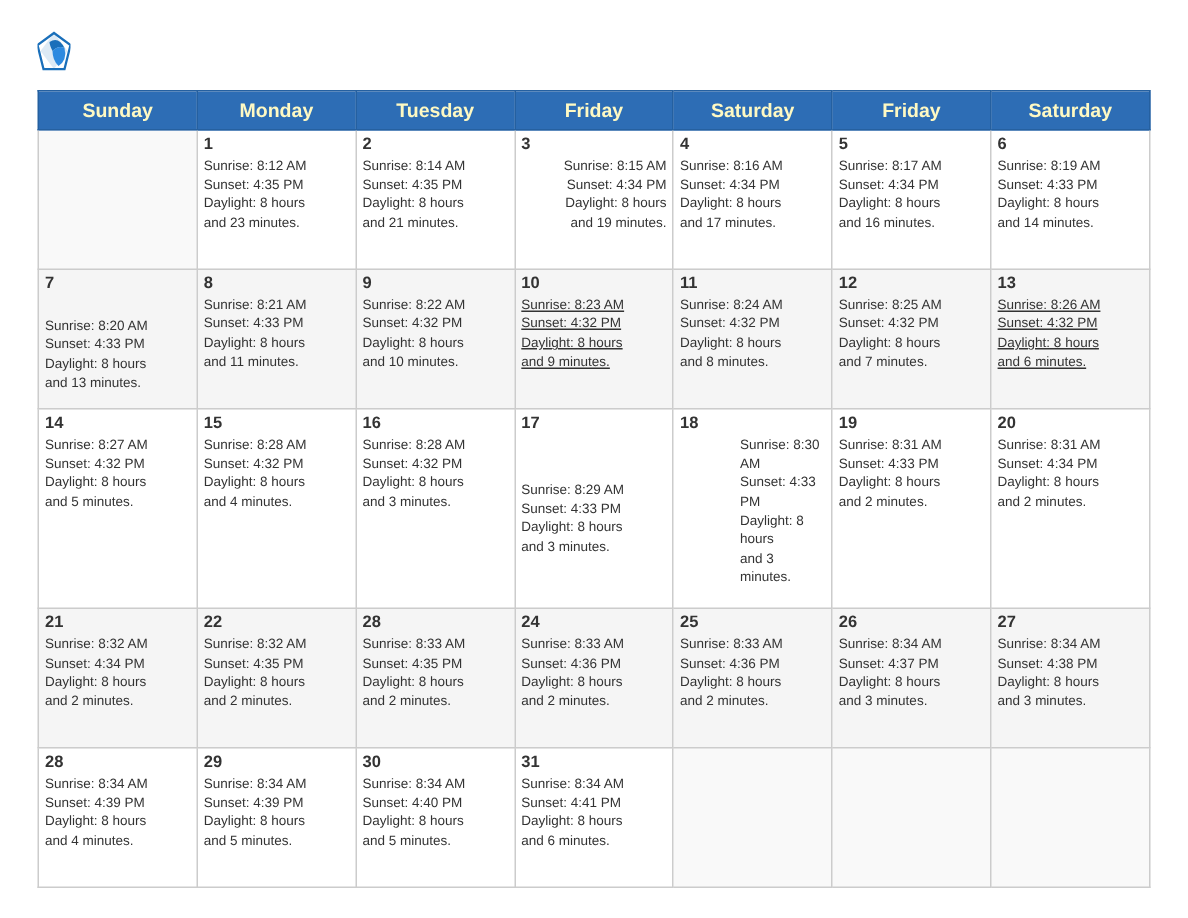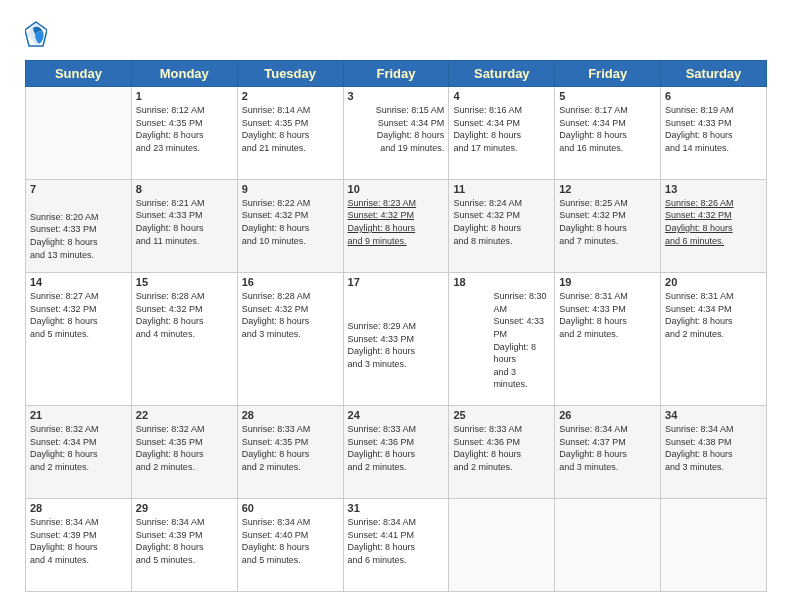--- a/index.html
+++ b/index.html
@@ -315,21 +315,21 @@
 and 2 minutes.</div>
           </td>
           <td>
             <span class="day-number">26</span>
             <div class="day-info" style="white-space: pre-line;">Sunrise: 8:34 AM
 Sunset: 4:37 PM
 Daylight: 8 hours
 and 3 minutes.</div>
           </td>
           <td>
-            <span class="day-number">34</span>
+            <span class="day-number">27</span>
             <div class="day-info" style="white-space: pre-line;">Sunrise: 8:34 AM
 Sunset: 4:38 PM
 Daylight: 8 hours
 and 3 minutes.</div>
           </td>
         </tr>
         <tr>
           <td>
             <span class="day-number">28</span>
             <div class="day-info" style="white-space: pre-line;">Sunrise: 8:34 AM
@@ -338,21 +338,21 @@
 and 4 minutes.</div>
           </td>
           <td>
             <span class="day-number">29</span>
             <div class="day-info" style="white-space: pre-line;">Sunrise: 8:34 AM
 Sunset: 4:39 PM
 Daylight: 8 hours
 and 5 minutes.</div>
           </td>
           <td>
-            <span class="day-number">60</span>
+            <span class="day-number">30</span>
             <div class="day-info" style="white-space: pre-line;">Sunrise: 8:34 AM
 Sunset: 4:40 PM
 Daylight: 8 hours
 and 5 minutes.</div>
           </td>
           <td>
             <span class="day-number">31</span>
             <div class="day-info" style="white-space: pre-line;">Sunrise: 8:34 AM
 Sunset: 4:41 PM
 Daylight: 8 hours

